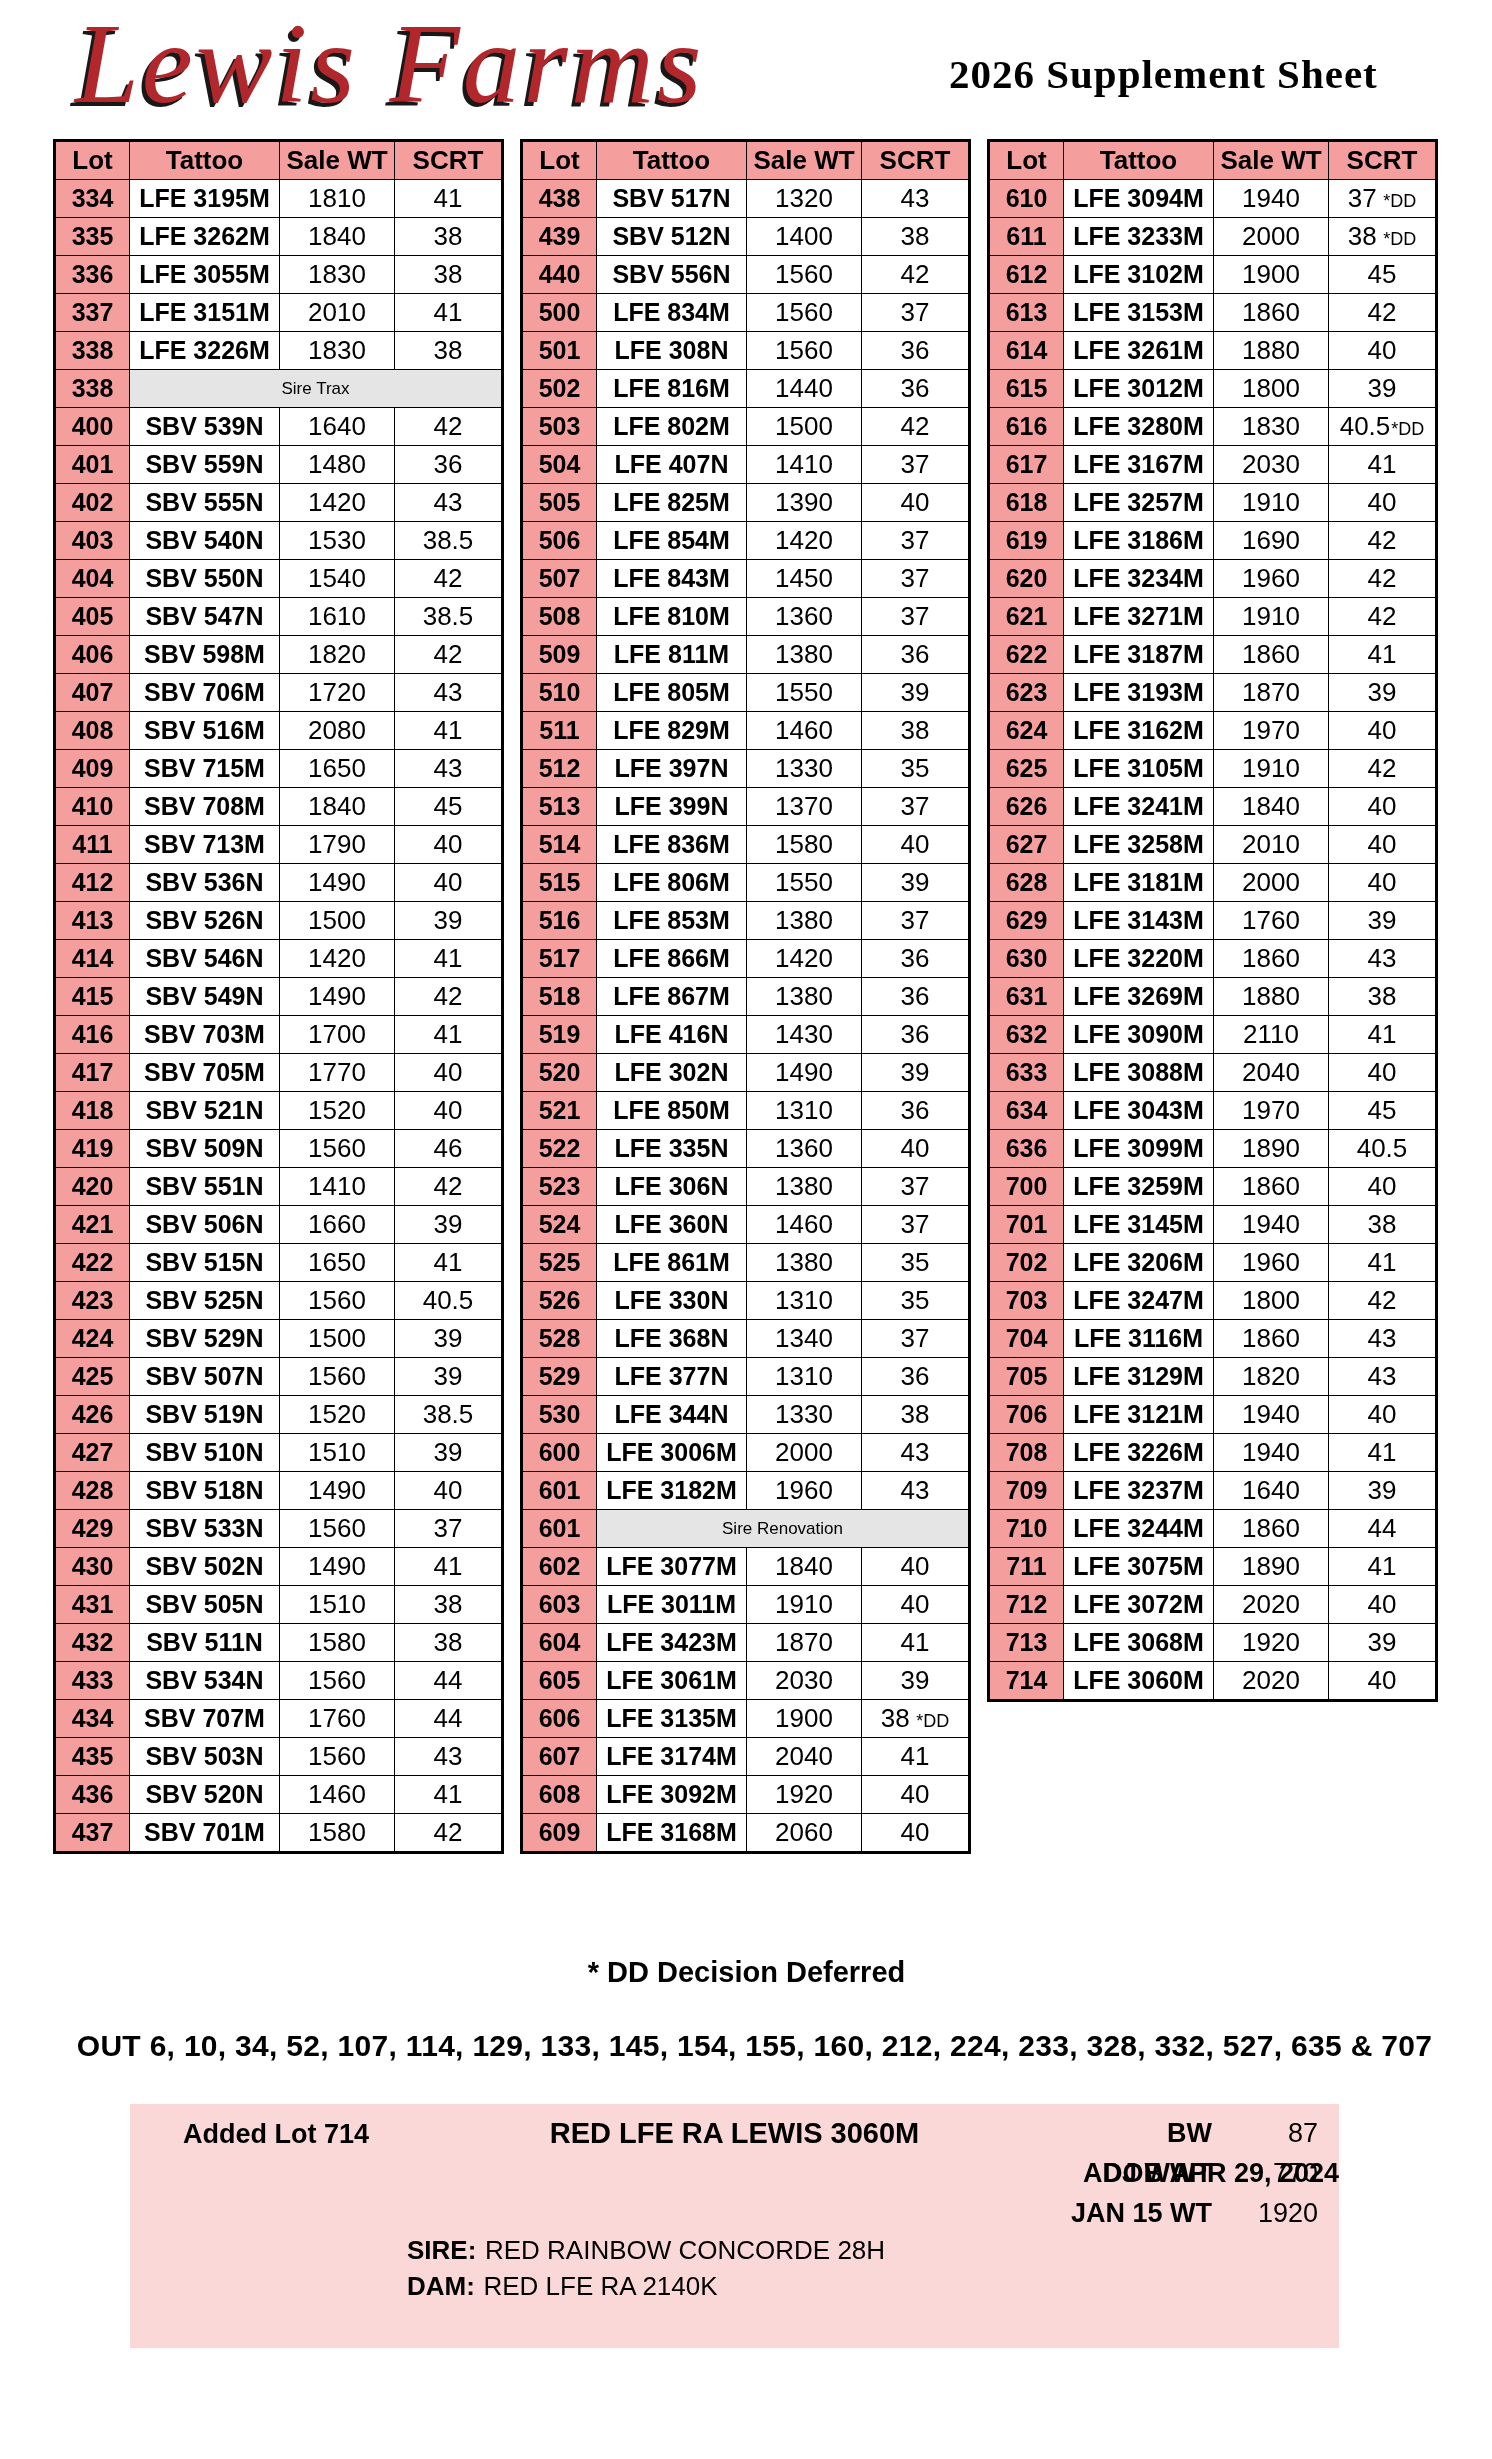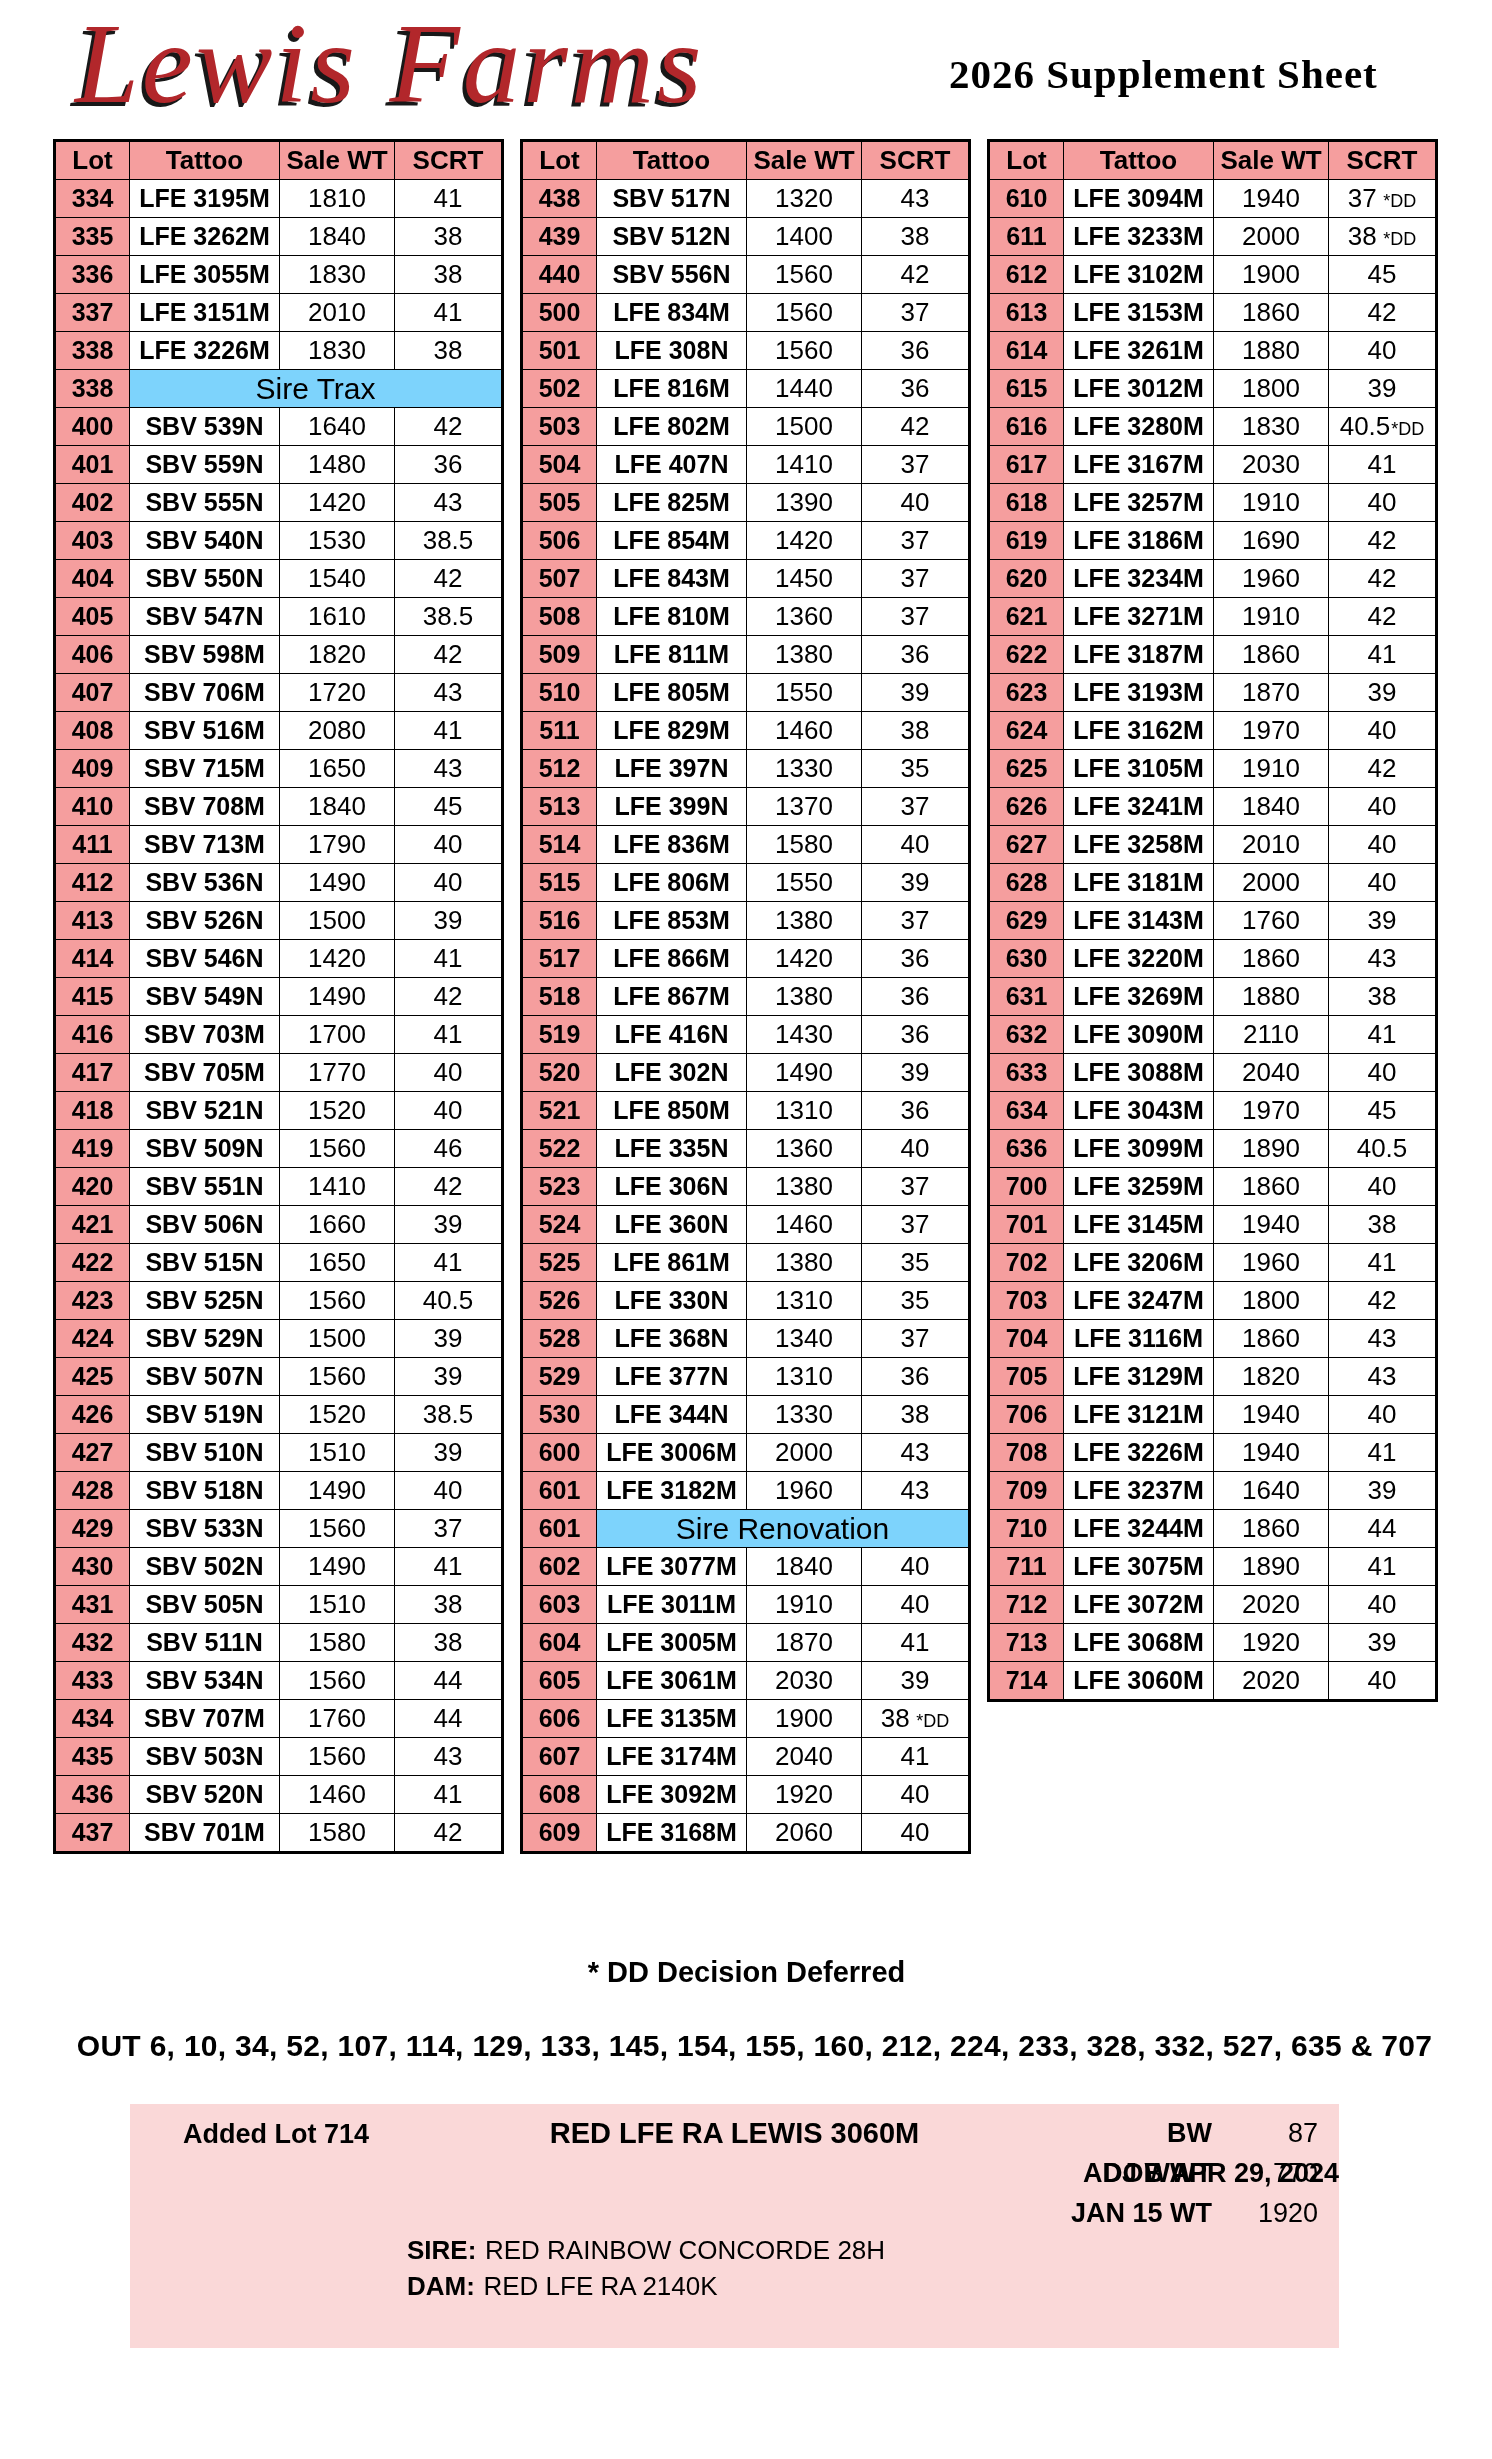--- a/index.html
+++ b/index.html
@@ -27,21 +27,21 @@
   .tables { position:absolute; left:53px; top:139px; display:flex; gap:16px; align-items:flex-start; }
   table.lot-table { border-collapse:collapse; table-layout:fixed; width:448px; border:3.8px solid #000; }
   table.lot-table th, table.lot-table td {
     border:1.9px solid #000; text-align:center; vertical-align:middle;
     height:37px; padding:0; overflow:hidden; white-space:nowrap;
   }
   table.lot-table th { background:#f59e9e; font-size:26px; font-weight:bold; }
   td.lot   { background:#f59e9e; font-weight:bold; font-size:25px; }
   td.tattoo{ background:#fff; font-weight:bold; font-size:25px; }
   td.num   { background:#fff; font-weight:normal; font-size:26px; }
-  td.merged{ background:#7dd3fc; font-weight:normal; font-size:30px; }
+  td.merged{ background:#e5e5e5; font-weight:normal; font-size:17px; }
   .dd { font-size:18px; letter-spacing:0; }
   .dd.gap { margin-left:6.7px; }
   .dd.tight { margin-left:1px; }
 
   
   .dd-note  { position:absolute; left:0; top:1956px; width:100%; text-align:center;
               font-size:29px; font-weight:bold; }
   .out-note { position:absolute; left:0; top:2029px; width:100%; text-align:center;
               font-size:30px; font-weight:bold; letter-spacing:0.3px;padding-left:8px; }
 
@@ -588,21 +588,21 @@
             <td class="num">40</td>
           </tr>
           <tr>
             <td class="lot">603</td>
             <td class="tattoo">LFE 3011M</td>
             <td class="num">1910</td>
             <td class="num">40</td>
           </tr>
           <tr>
             <td class="lot">604</td>
-            <td class="tattoo">LFE 3005M</td>
+            <td class="tattoo">LFE 3423M</td>
             <td class="num">1870</td>
             <td class="num">41</td>
           </tr>
           <tr>
             <td class="lot">605</td>
             <td class="tattoo">LFE 3061M</td>
             <td class="num">2030</td>
             <td class="num">39</td>
           </tr>
           <tr>

